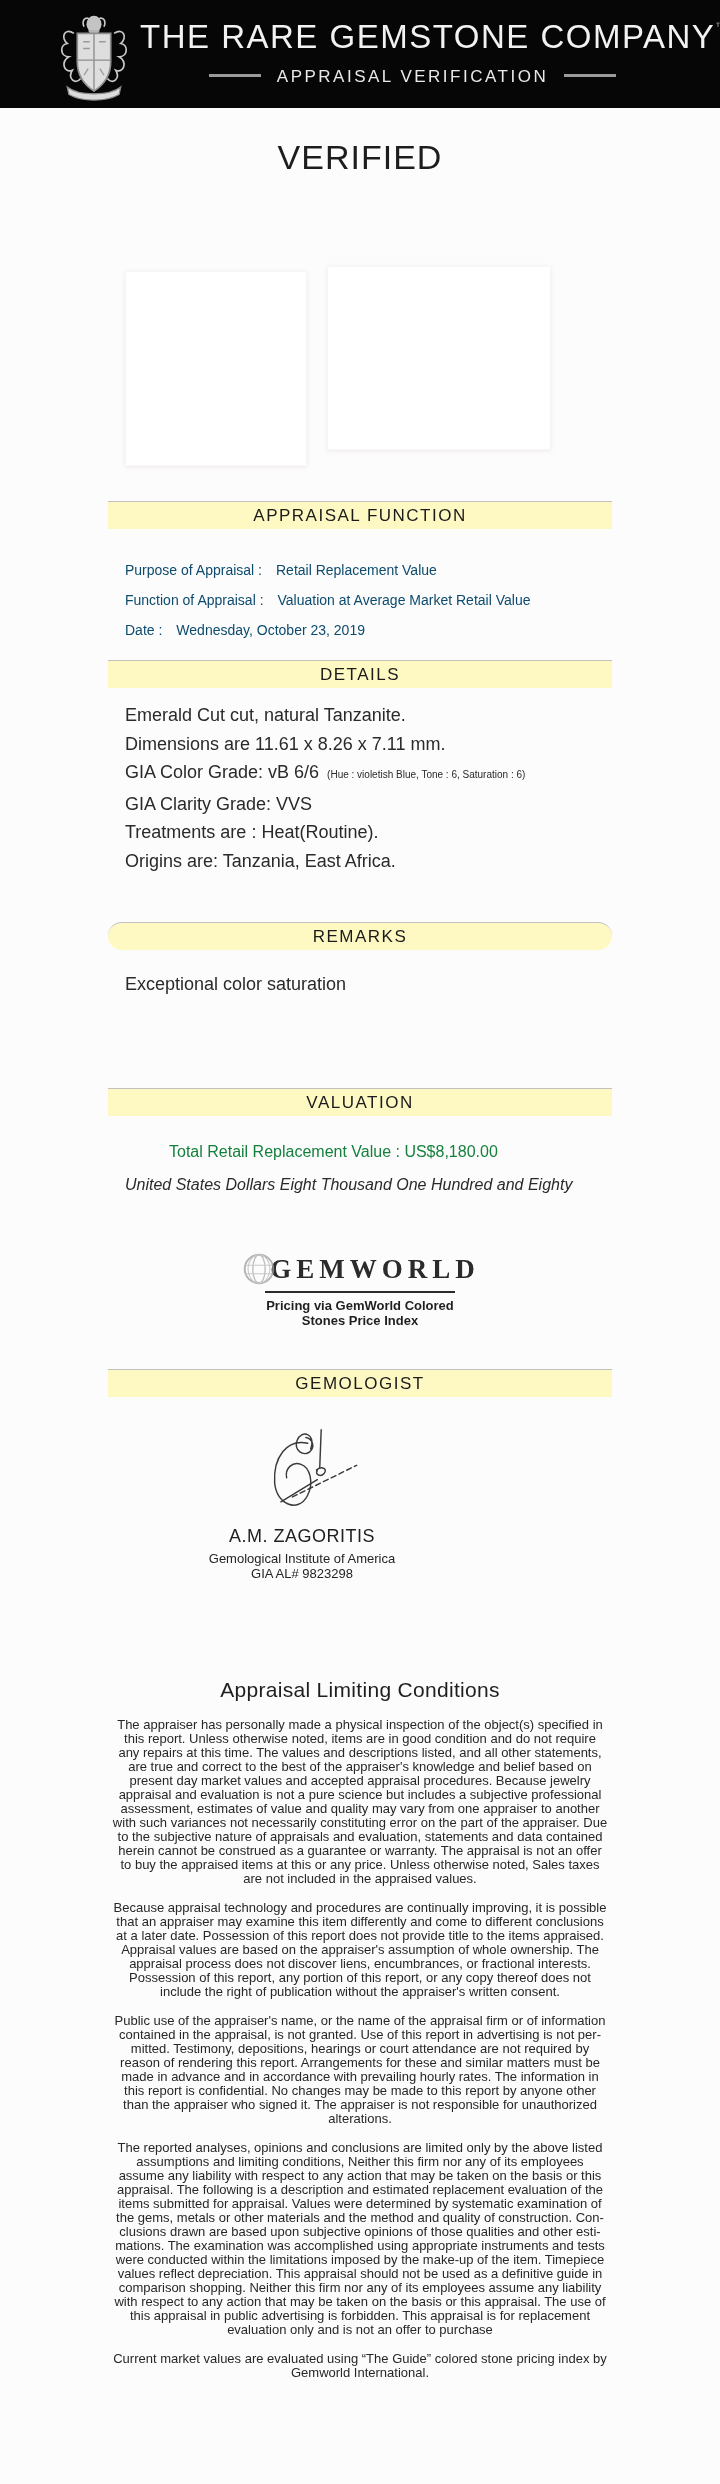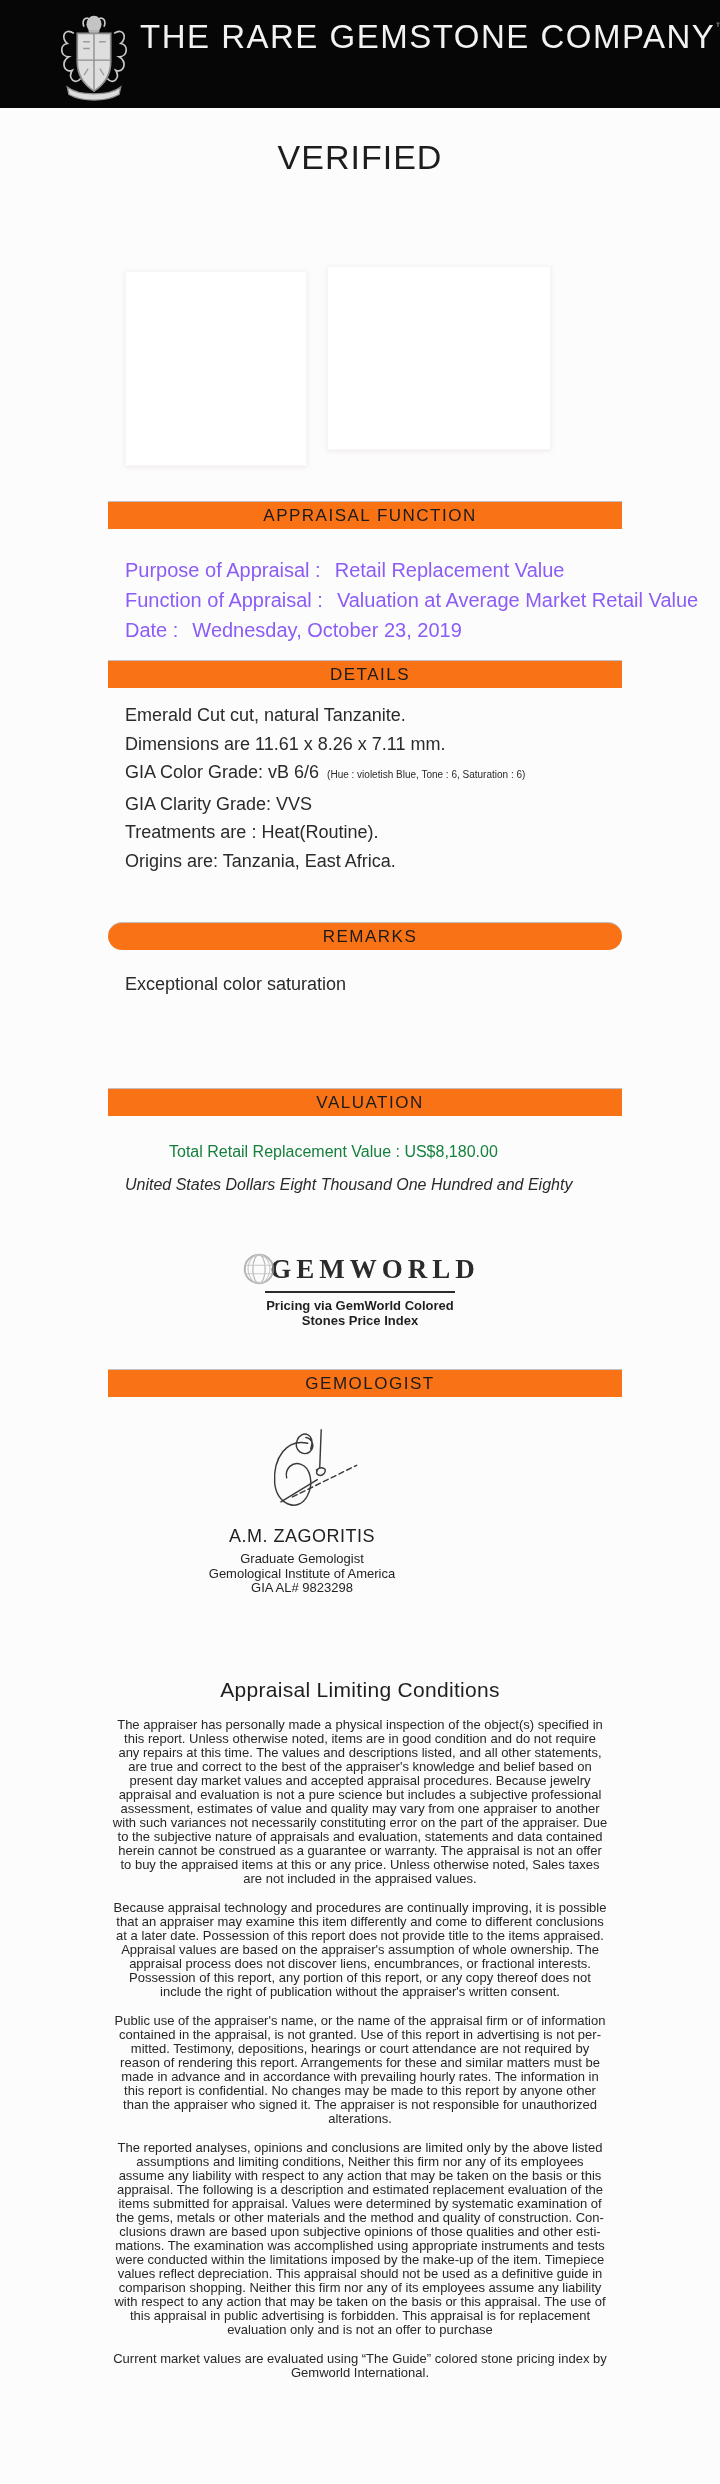--- a/index.html
+++ b/index.html
@@ -42,31 +42,31 @@
     font-size:17px;font-weight:700;color:#161616;letter-spacing:0.2px;
   }
   
   .photo{position:absolute;background:#fff;border:1px solid rgba(190,170,180,0.12);
     box-shadow:0 1px 5px rgba(170,150,160,0.18);}
   .photo-left{left:125px;top:271px;width:180px;height:193px;}
   .photo-right{left:327px;top:266px;width:222px;height:182px;}
   
   .section-bar{
     position:absolute;left:108px;width:504px;height:27px;
-    background:#f97316;border-top:1px solid #c2c0c0;
+    background:#fef9c3;border-top:1px solid #c2c0c0;
     text-align:center;line-height:27px;
-    font-size:17px;letter-spacing:1.5px;color:#1b1b1b;font-weight:400;padding-left:10px;
+    font-size:17px;letter-spacing:1.5px;color:#1b1b1b;font-weight:400;
   }
   .bar-function{top:501px;}
   .bar-details{top:660px;}
   .bar-remarks{top:922px;border-radius:14px;}
   .bar-valuation{top:1088px;}
   .bar-gemologist{top:1369px;}
   
-  .af-rows{position:absolute;left:125px;top:555px;font-size:20px;line-height:30px;color:#8b5cf6;}
+  .af-rows{position:absolute;left:125px;top:555px;font-size:14px;line-height:30px;color:#0c4a6e;}
   .af-label{margin-right:14px;}
   .details-block{position:absolute;left:125px;top:701px;font-size:18px;line-height:28.5px;color:#2a2a2a;}
   .fine-note{font-size:10px;margin-left:8px;color:#2a2a2a;}
   .remarks-text{position:absolute;left:125px;top:974px;font-size:18px;color:#2a2a2a;}
   .valuation-total{position:absolute;left:125px;top:1143px;font-size:16px;color:#15803d;margin-left:44px;}
   .valuation-words{position:absolute;left:125px;top:1176px;font-size:16px;font-style:italic;color:#2a2a2a;}
   
   .gemworld{position:absolute;left:0;top:1250px;width:720px;text-align:center;}
   .gemworld-row{display:inline-block;position:relative;}
   .gemworld-logo{
@@ -106,20 +106,21 @@
       </g>
       <ellipse cx="50" cy="17" rx="9" ry="10" fill="#c4c4c4"></ellipse>
       <path d="M44,24 C40,30 60,30 56,24" fill="#b5b5b5"></path>
       <path d="M30,28 L70,28 L70,62 C70,80 61,90 50,97 C39,90 30,80 30,62 Z" fill="#dedede" stroke="#8d8d8d" stroke-width="2"></path>
       <path d="M50,28 L50,97 M30,60 L70,60" stroke="#8d8d8d" stroke-width="1.6"></path>
       <path d="M37,38 h8 M37,46 h8 M56,38 h8 M57,70 l5,8 M43,70 l-5,8" stroke="#9a9a9a" stroke-width="1.6"></path>
       <path d="M18,92 C32,103 68,103 82,92 L80,101 C64,110 36,110 20,101 Z" fill="#dcdcdc" stroke="#8d8d8d" stroke-width="1.5"></path>
     </svg>
     <div class="brand-block">
       <div class="brand-title"><span>THE RARE GEMSTONE COMPANY</span><sup>™</sup></div>
+      <div class="brand-sub"><span class="dash"></span><span>APPRAISAL VERIFICATION</span><span class="dash"></span></div>
     </div>
   </div>
 
   <div class="verified">VERIFIED</div>
 
   <div class="photo photo-left"></div>
   <div class="photo photo-right"></div>
 
   <div class="section-bar bar-function">APPRAISAL FUNCTION</div>
   <div class="af-rows">
@@ -165,21 +166,20 @@
       <g fill="none" stroke="#3a3a3a" stroke-width="3" stroke-linecap="round">
         <path d="M138,52 C150,18 118,12 110,34 C102,56 124,68 136,58 C148,48 142,30 128,28"></path>
         <path d="M132,40 C88,30 60,70 63,122 C66,168 112,186 131,150 C146,122 136,90 118,84 C100,78 84,92 88,112"></path>
         <path d="M160,12 L157,90"></path>
         <path d="M150,96 C162,86 174,94 166,103 C158,112 146,104 152,97"></path>
         <path d="M100,152 L234,86" stroke-dasharray="11 7"></path>
         <path d="M76,162 L152,116"></path>
       </g>
     </svg>
     <div class="gem-name">A.M. ZAGORITIS</div>
-    <div class="gem-small">Graduate Gemologist</div>
     <div class="gem-small">Gemological Institute of America</div>
     <div class="gem-small">GIA AL# 9823298</div>
   </div>
 
   <div class="alc-title">Appraisal Limiting Conditions</div>
   <div class="alc-body">
     <p>The appraiser has personally made a physical inspection of the object(s) specified in
 this report. Unless otherwise noted, items are in good condition and do not require
 any repairs at this time. The values and descriptions listed, and all other statements,
 are true and correct to the best of the appraiser's knowledge and belief based on

